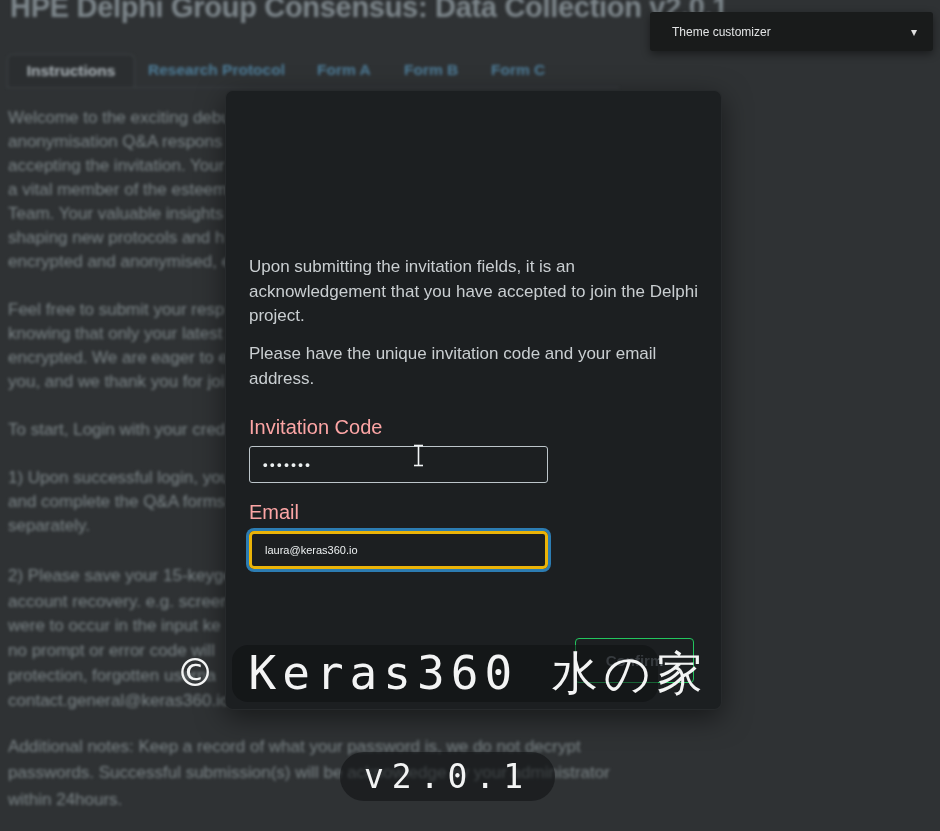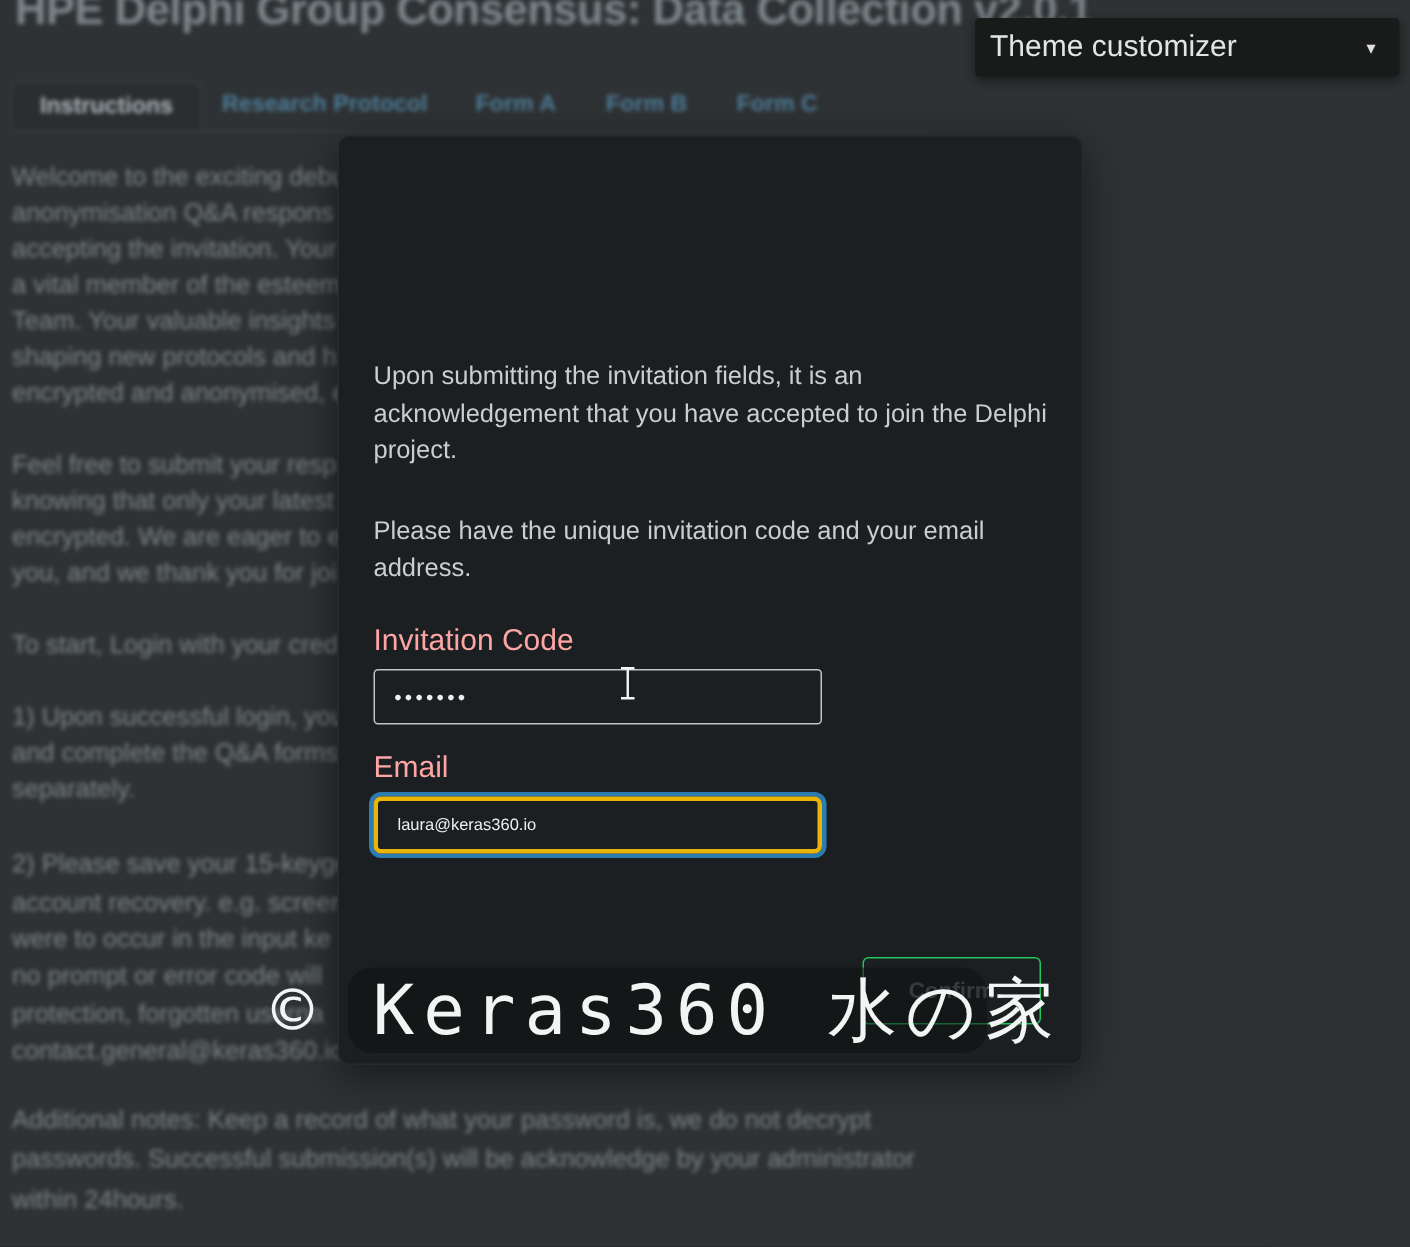--- a/index.html
+++ b/index.html
@@ -26,31 +26,31 @@
   }
   .bg-line {
     position:absolute; left:8px; color:#7d8689; font-size:17px; white-space:nowrap;
   }
   
   .theme-box {
     position:absolute; left:650px; top:12px; width:283px; height:39px;
     background:#191b1b; border-radius:3px; box-shadow:0 3px 8px rgba(0,0,0,.45);
     display:flex; align-items:center; cursor:pointer;
   }
-  .theme-box .label { color:#e2e4e5; font-size:20px; margin-left:10px; flex:1; }
+  .theme-box .label { color:#e2e4e5; font-size:12px; margin-left:22px; flex:1; }
   .theme-box .caret { color:#e0e0e0; font-size:12px; margin-right:16px; }
   
   .modal {
     position:absolute; left:225px; top:90px; width:497px; height:620px;
     background:#1c1f21; border:1px solid rgba(255,255,255,0.05); border-radius:8px;
     box-shadow:0 8px 28px rgba(0,0,0,.5);
   }
   .modal .m-title { position:absolute; left:23px; top:22px; font-size:25px; font-weight:500; color:#d6dadd; }
   .modal .m-para { position:absolute; left:23px; width:457px; font-size:17px; line-height:24.5px; color:#c9ced1; }
-  .modal .m-para.p1 { top:148px; }
+  .modal .m-para.p1 { top:164px; }
   .modal .m-para.p2 { top:251px; }
   .modal .m-label { position:absolute; left:23px; font-size:20px; color:#fca5a5; }
   .modal .m-label.l1 { top:325px; }
   .modal .m-label.l2 { top:410px;text-align:right; }
   .m-input {
     position:absolute; left:23px; width:299px; height:37px;
     background:transparent; border:1px solid #bcc5ca; border-radius:3px;
     color:#ecf0f1; padding-left:13px; outline:none;
   }
   .m-input.code { top:355px; font-size:13px; letter-spacing:2.5px; font-weight:700; }
@@ -144,14 +144,17 @@
         <line x1="2" y1="1.5" x2="11" y2="1.5"></line>
         <line x1="6.5" y1="1.5" x2="6.5" y2="21.5"></line>
         <line x1="2" y1="21.5" x2="11" y2="21.5"></line>
       </g>
     </svg>
   </div>
 
   <div class="wm w1">
     <span>© Keras360 水の家</span>
   </div>
+  <div class="wm w3">
+    <span>v2.0.1</span>
+  </div>
 
 </div>
 
 </body></html>

